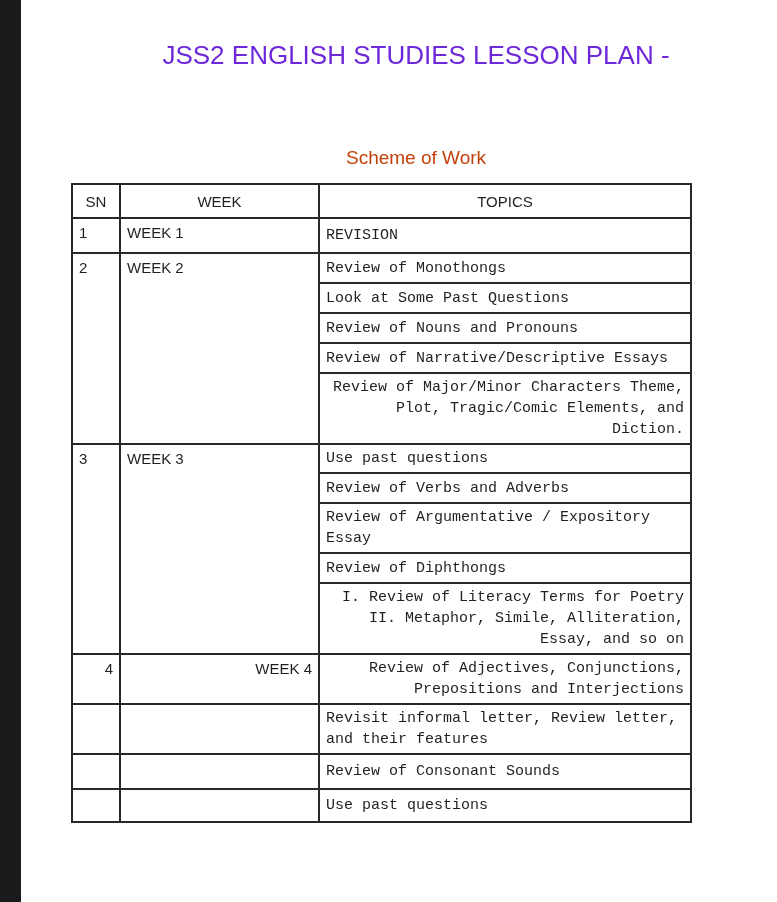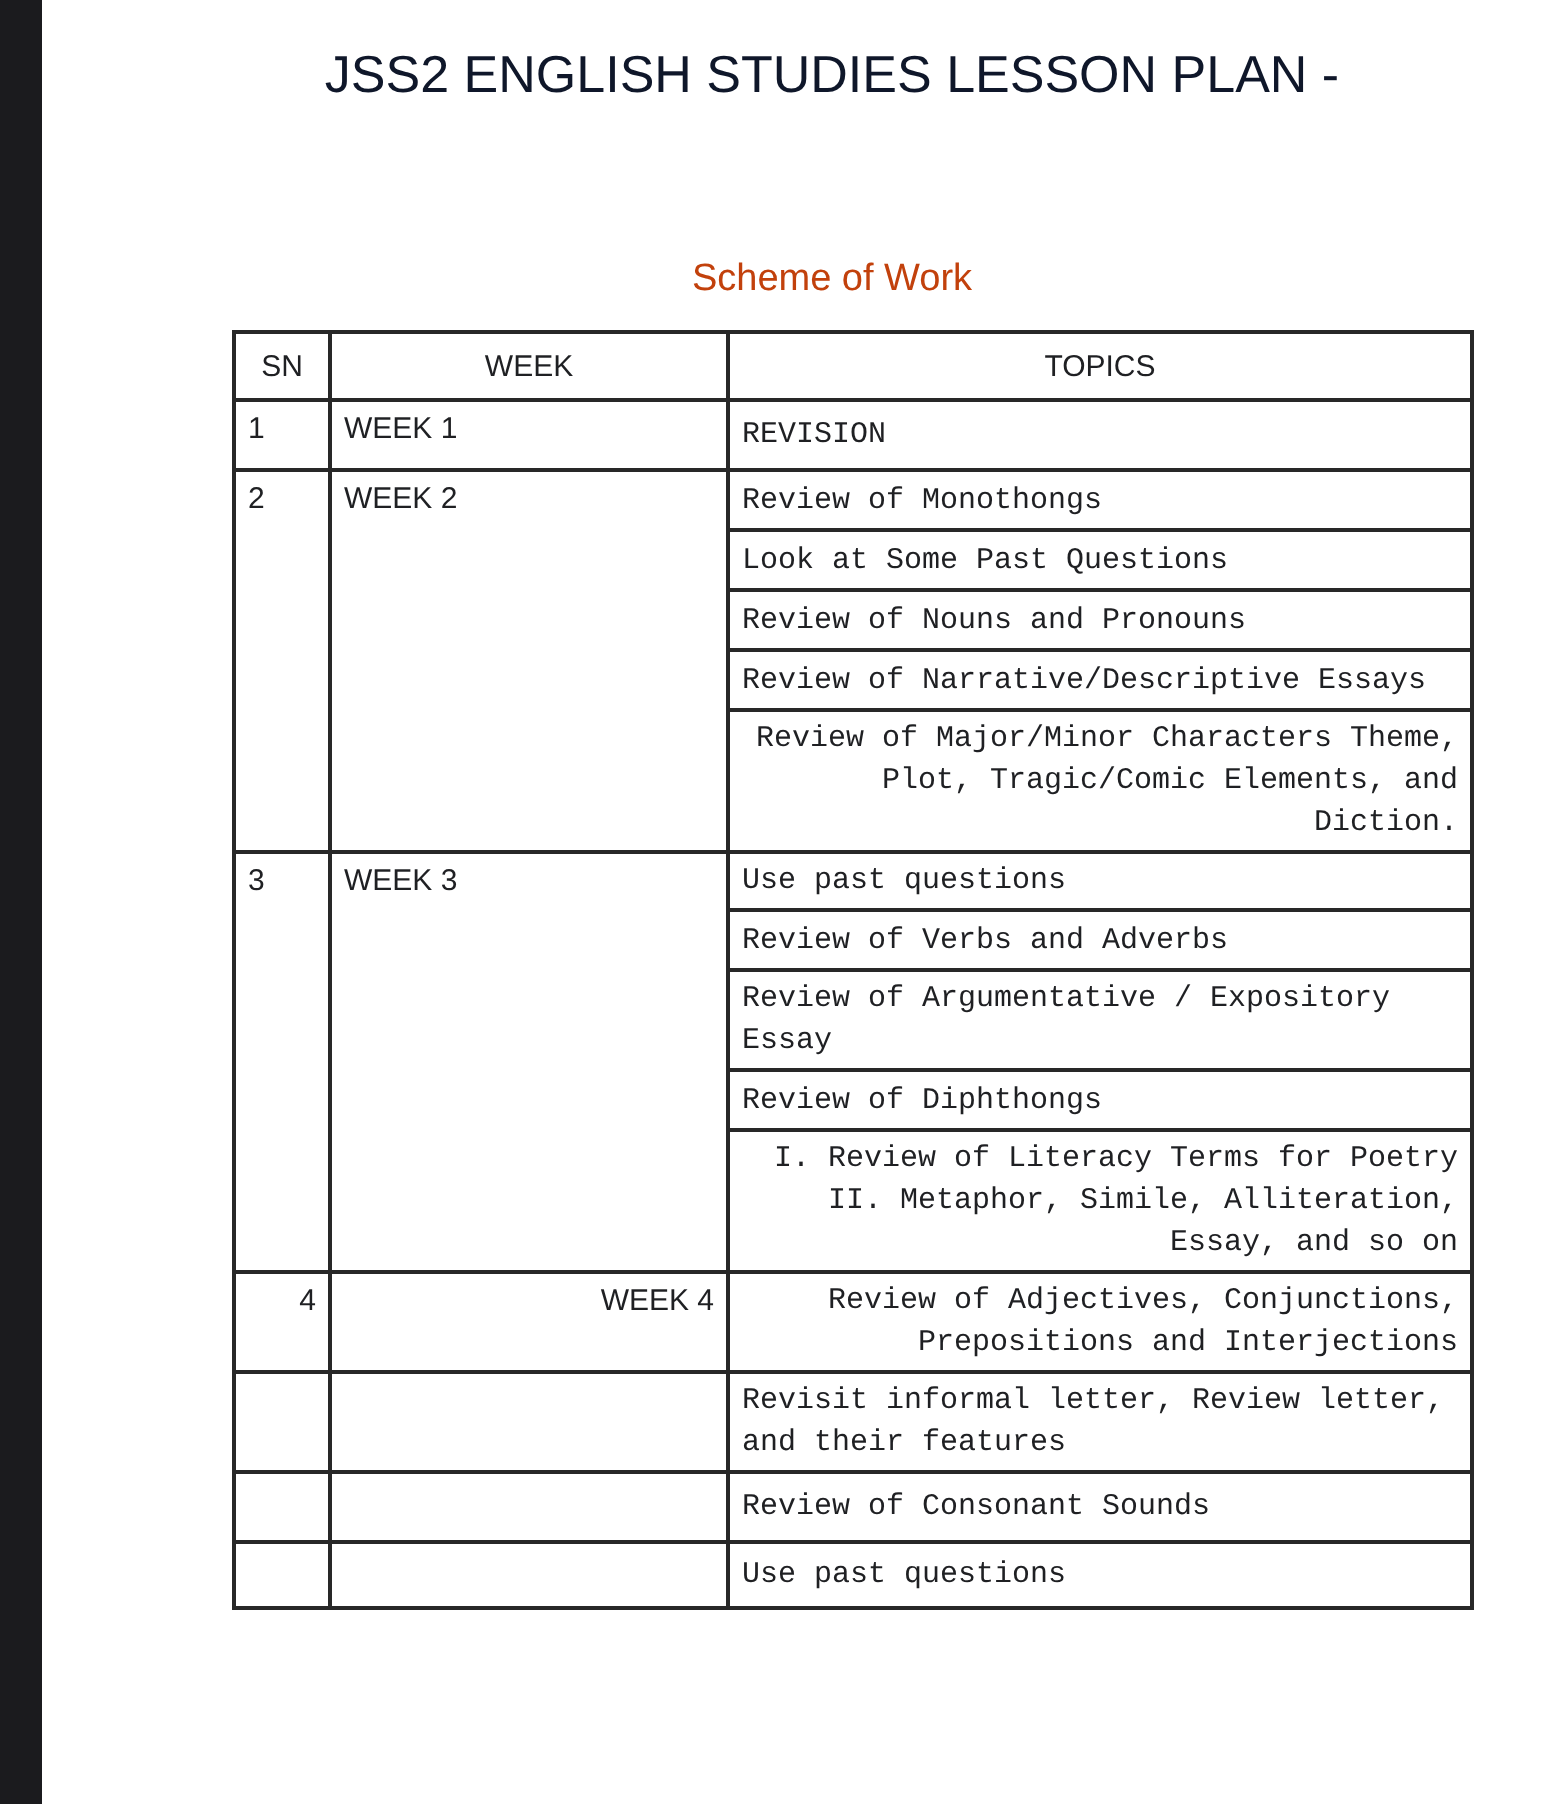--- a/index.html
+++ b/index.html
@@ -20,25 +20,25 @@
   }
   .content {
     position: relative;
     margin-left: 21px;
     width: 756px;
     height: 902px;
   }
   .doc-title {
     margin-left: 85px;
     width: 620px;
-    padding-top: 18px;
+    padding-top: 36px;
     text-align: center;
     font-size: 26px;
     line-height: 38px;
-    color: #0f172a;
+    color: #6d28d9;
   }
   .section-title {
     margin-left: 85px;
     width: 620px;
     margin-top: 73px;
     text-align: center;
     font-size: 19px;
     color: #c2410c;
   }
   .watermark {
@@ -48,21 +48,21 @@
     z-index: -1;
     font-size: 32px;
     font-weight: 700;
     letter-spacing: 1px;
     white-space: nowrap;
   }
   .wm-brand { color: #b7db96; }
   .wm-tld   { color: #d9d9d9; font-size: 24px; }
 
   table.scheme {
-    margin-left: 95px;
+    margin-left: 50px;
     margin-top: 14px;
     width: 619px;
     border-collapse: collapse;
     table-layout: fixed;
     background: transparent;
   }
   table.scheme td, table.scheme th {
     border: 2px solid #282828;
     font-size: 15px;
     line-height: 21px;

